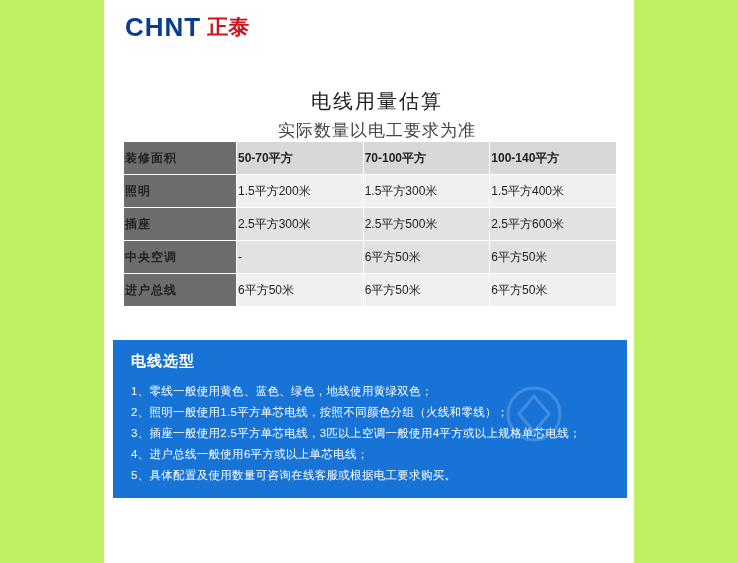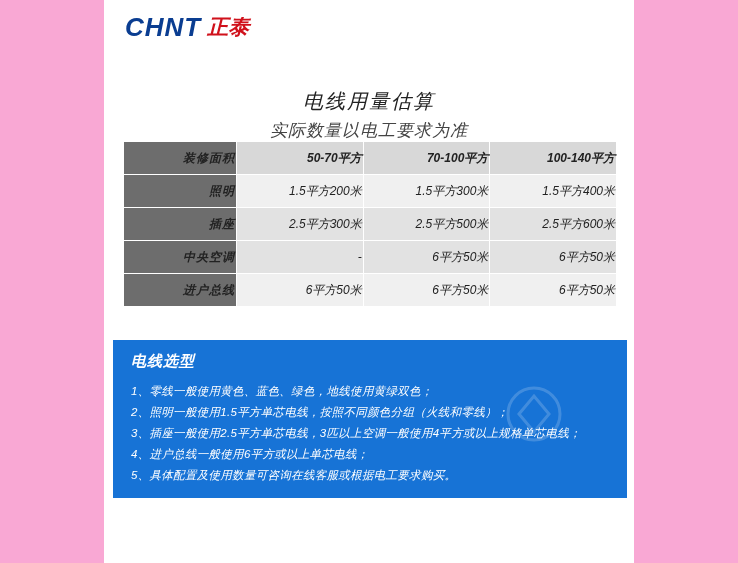--- a/index.html
+++ b/index.html
@@ -10,22 +10,21 @@
     width: 738px;
     height: 563px;
     background: #eeeeee;
     font-family: "Liberation Sans", sans-serif;
     overflow: hidden;
   }
   .page {
     position: relative;
     width: 738px;
     height: 563px;
-    background: #f9a8d4;
-    font-style: italic;
+    background: #bef264;
   }
   .sheet {
     position: absolute;
     left: 104px;
     top: 0;
     width: 530px;
     height: 563px;
     background: #ffffff;
   }
 
@@ -55,20 +54,21 @@
     letter-spacing: 0px;
   }
 
   
   .title-block {
     position: absolute;
     left: 104px;
     top: 88px;
     width: 530px;
     text-align: center;
+    padding-left: 8px;
   }
   .main-title {
     font-size: 20px;
     color: #222222;
     letter-spacing: 2px;
     font-weight: normal;
   }
   .sub-title {
     margin-top: 4px;
     font-size: 17px;
@@ -84,21 +84,21 @@
     width: 494px;
   }
   table.spec {
     border-collapse: collapse;
     width: 494px;
     table-layout: fixed;
   }
   table.spec td {
     border: 1px solid #ffffff;
     height: 30px;
-    text-align: right;
+    text-align: left;
     vertical-align: middle;
     font-size: 12px;
     color: #222222;
   }
   td.hdr-left {
     background: #6d6d6d;
     color: #ffffff;
     font-weight: bold;
     font-size: 12.5px;
     letter-spacing: 1px;

